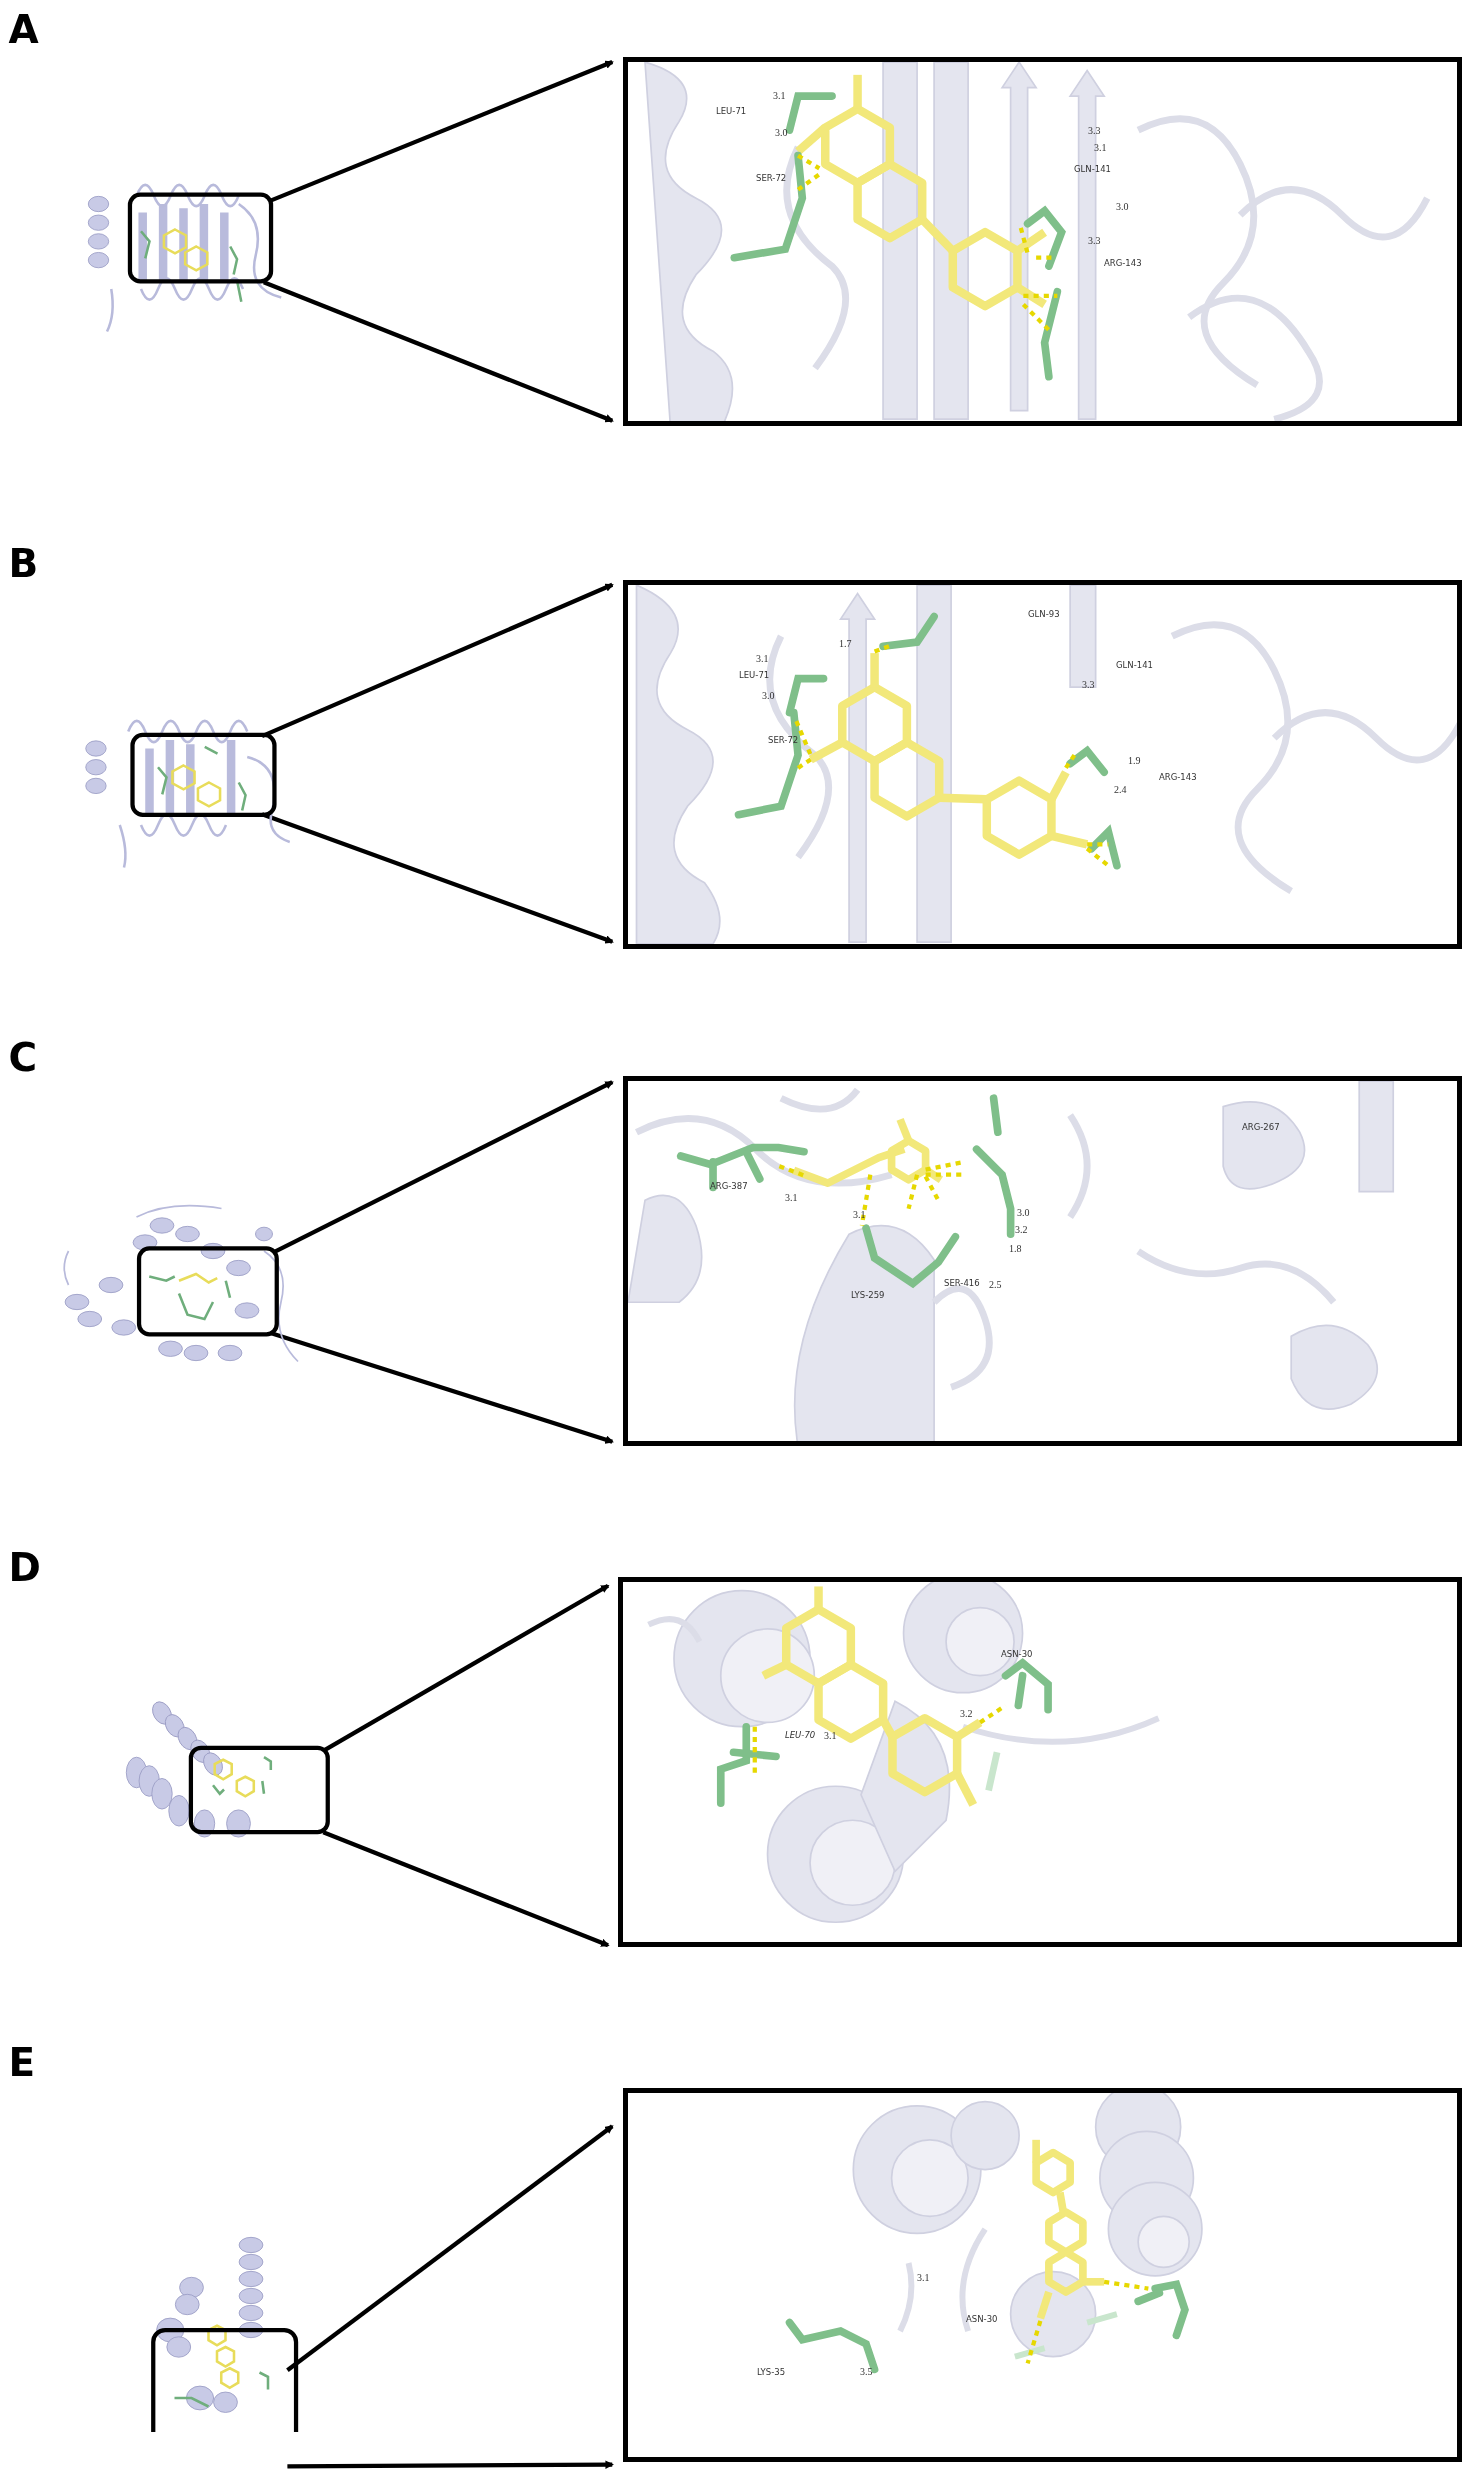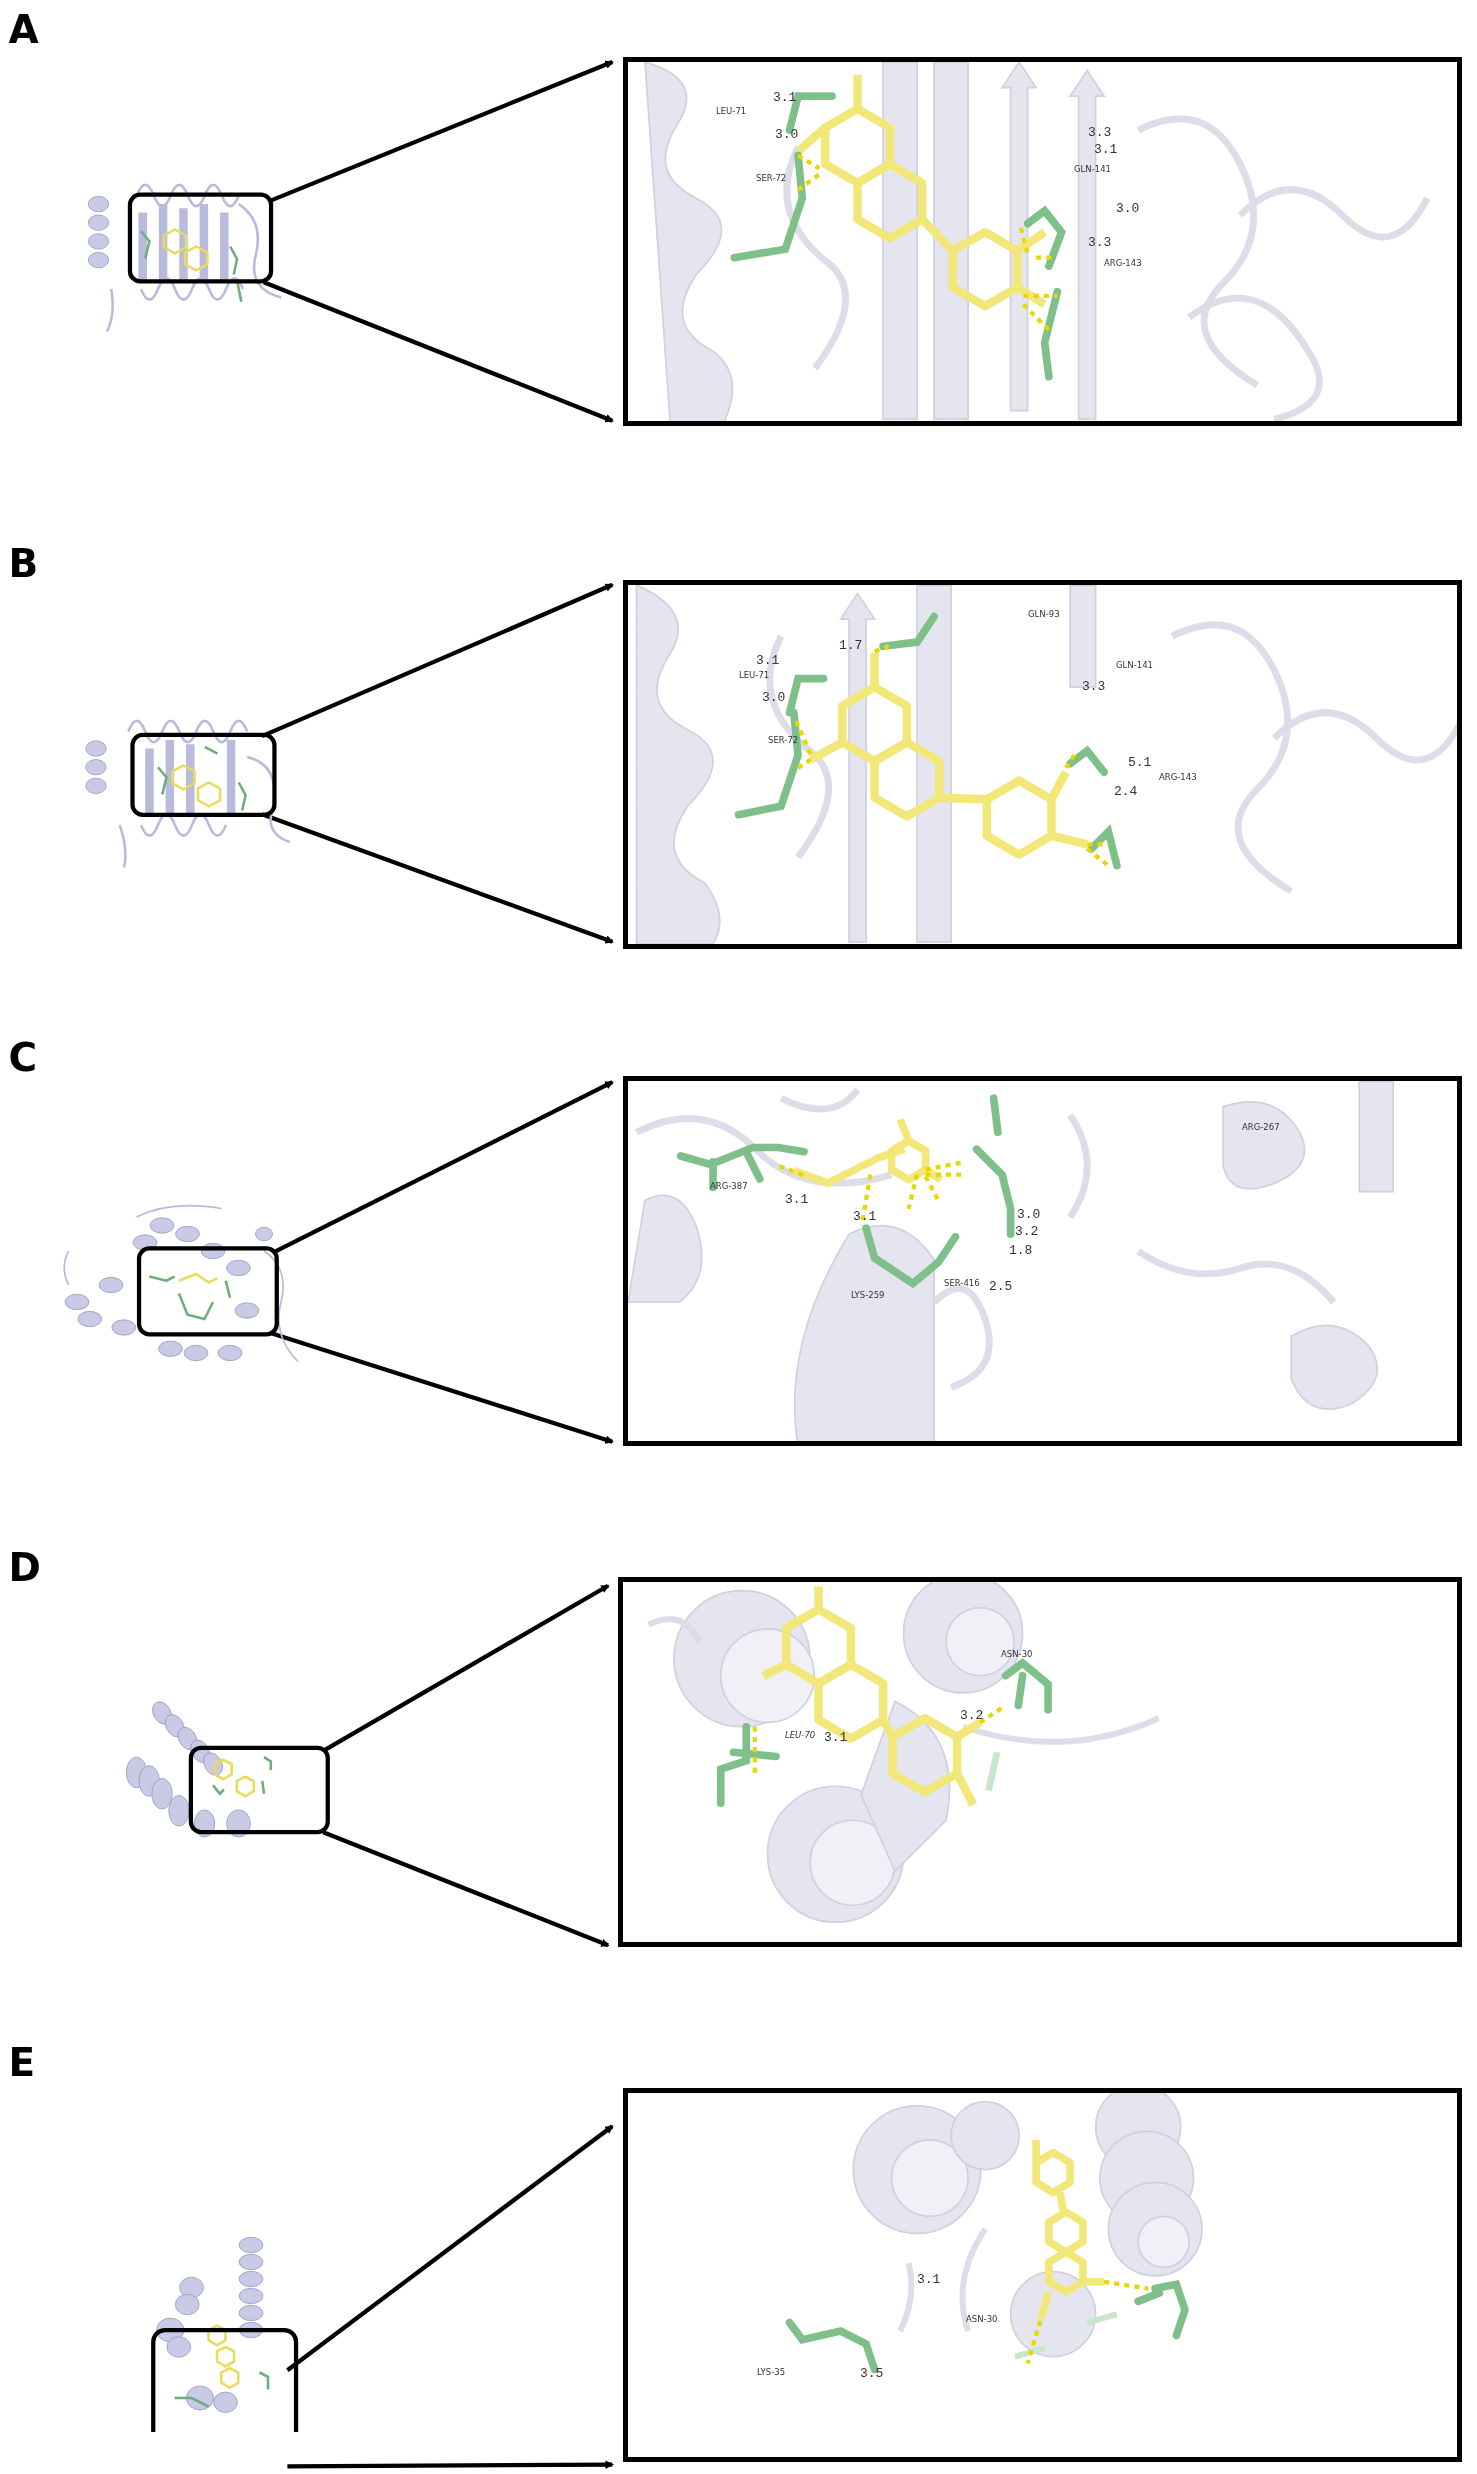--- a/index.html
+++ b/index.html
@@ -5,21 +5,21 @@
   html, body { margin: 0; padding: 0; background: #ffffff; }
   body { width: 1477px; height: 2475px; position: relative; overflow: hidden;
          font-family: "Liberation Sans", sans-serif; }
   .panel { position: absolute; left: 0; width: 1477px; }
   .panel-letter { position: absolute; left: 8.5px; font-family: "DejaVu Sans", sans-serif;
                   font-weight: bold; font-size: 39px; color: #000; line-height: 1; }
   .overview { position: absolute; }
   .zoom-box { position: absolute; border: 5.1px solid #000; background: #fff; overflow: hidden; box-sizing: border-box; }
   .connector { position: absolute; left: 0; top: 0; overflow: visible; pointer-events: none; }
   .res-label { position: absolute; font-family: "DejaVu Sans", sans-serif; font-size: 8.5px; color: #333; white-space: nowrap; }
-  .dist-label { position: absolute; font-family: Liberation Mono, monospace; font-size: 13px; color: #333; white-space: nowrap; }
+  .dist-label { position: absolute; font-family: Liberation Serif, serif; font-size: 10px; color: #333; white-space: nowrap; }
 </style>
 </head>
 <body>
 
 <div class="panel" style="top:0; height:476px;">
   <div class="panel-letter" style="top:10.2px;">A</div>
 
   <svg class="connector" width="1477" height="476" viewBox="0 0 1737 560">
     <defs>
       <marker id="ahA" markerWidth="10" markerHeight="10" refX="8" refY="5" orient="auto" markerUnits="userSpaceOnUse">
@@ -207,21 +207,21 @@
     </svg>
     <div class="res-label" style="left:111px; top:85px;">LEU-71</div>
     <div class="res-label" style="left:140px; top:150px;">SER-72</div>
     <div class="res-label" style="left:230px; top:-6.8px; left:400px; top:24px;text-align:center;">GLN-93</div>
     <div class="res-label" style="left:488px; top:75px;">GLN-141</div>
     <div class="res-label" style="left:531px; top:187px;">ARG-143</div>
     <div class="dist-label" style="left:128px; top:68px; left:128px;">3.1</div>
     <div class="dist-label" style="left:134px; top:105px;">3.0</div>
     <div class="dist-label" style="left:213px; top:53px; left:211px;">1.7</div>
     <div class="dist-label" style="left:454px; top:94px;">3.3</div>
-    <div class="dist-label" style="left:500px; top:170px;">5.1</div>
+    <div class="dist-label" style="left:500px; top:170px;">1.9</div>
     <div class="dist-label" style="left:486px; top:199px;">2.4</div>
   </div>
 </div>
 
 <div class="panel" style="top:1021px; height:493px;">
   <div class="panel-letter" style="top:17px;">C</div>
 
   <svg class="connector" width="1477" height="493" viewBox="0 0 1737 580">
     <defs>
       <marker id="ahC" markerWidth="10" markerHeight="10" refX="8" refY="5" orient="auto" markerUnits="userSpaceOnUse">

